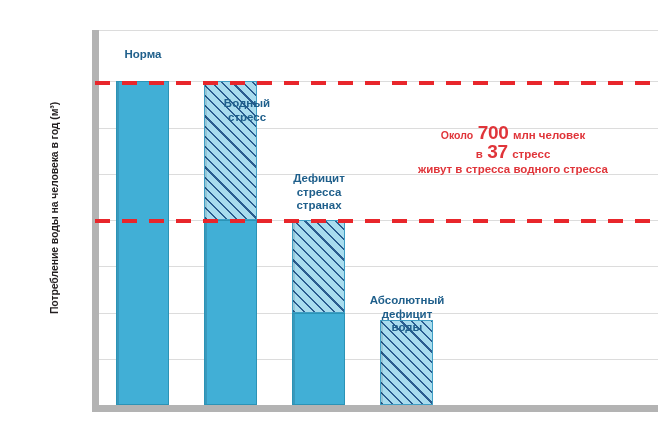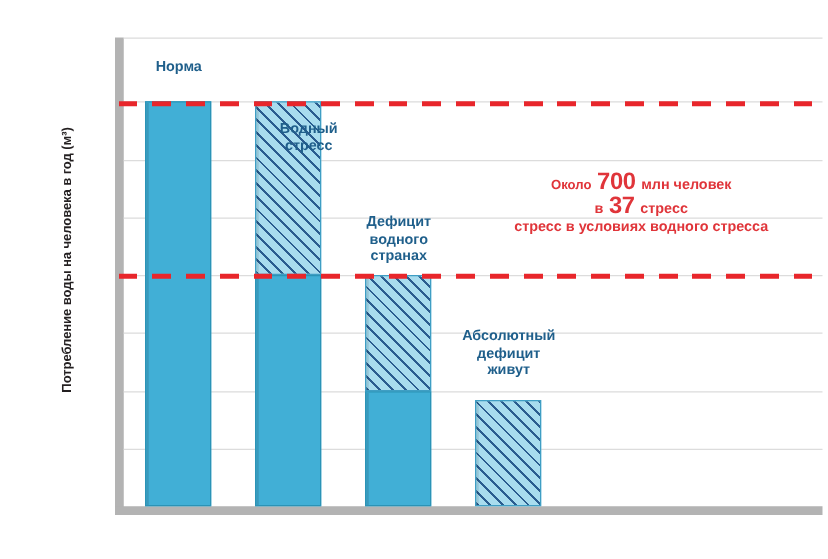--- a/index.html
+++ b/index.html
@@ -125,21 +125,21 @@
     font-size: 11.5px;
     font-weight: bold;
     color: #1f5f8b;
     line-height: 13.5px;
   }
 
   
   .annotation {
     position: absolute;
     left: 382px;
-    top: 138px;
+    top: 125px;
     width: 262px;
     text-align: center;
     color: #e0353a;
     line-height: 15.5px;
   }
   .annotation .ln { display: block; white-space: nowrap; }
   .annotation .small { font-size: 11.5px; font-weight: bold; }
   .annotation .big { font-size: 19px; font-weight: bold; letter-spacing: -0.3px; }
   .annotation .lead { font-size: 10.5px; font-weight: bold; }
 </style>
@@ -172,41 +172,41 @@
   <div class="bar bar-solid" style="left:204px; top:220px; width:53px; height:185px;"></div>
   <div class="bar-caption" style="left:206px; top:61px; width:82px;margin-top:36px;">
     <span>Водный</span><br>
     <span>стресс</span>
   </div>
 
   <div class="bar bar-hatch" style="left:292px; top:220px; width:53px; height:93px;"></div>
   <div class="bar bar-solid" style="left:292px; top:313px; width:53px; height:92px;"></div>
   <div class="bar-caption" style="left:278px; top:172px; width:82px;">
     <span>Дефицит</span><br>
-    <span>водного</span><br>
+    <span>стресса</span><br>
     <span>странах</span>
   </div>
 
   <div class="bar bar-hatch" style="left:380px; top:320px; width:53px; height:85px;"></div>
-  <div class="bar-caption" style="left:364px; top:263px; width:86px;">
+  <div class="bar-caption" style="left:364px; top:294px; width:86px;">
     <span>Абсолютный</span><br>
     <span>дефицит</span><br>
-    <span>живут</span>
+    <span>воды</span>
   </div>
 
   <div class="threshold" style="top:81px;"></div>
   <div class="threshold" style="top:219px;"></div>
 
   <div class="annotation">
     <span class="ln">
       <span class="lead">Около</span>
       <span class="big">700</span>
       <span class="small">млн человек</span>
     </span>
     <span class="ln">
       <span class="small">в</span>
       <span class="big">37</span>
       <span class="small">стресс</span>
     </span>
-    <span class="ln small">стресс в условиях водного стресса</span>
+    <span class="ln small">живут в стресса водного стресса</span>
   </div>
 
 </div>
 
 </body></html>

